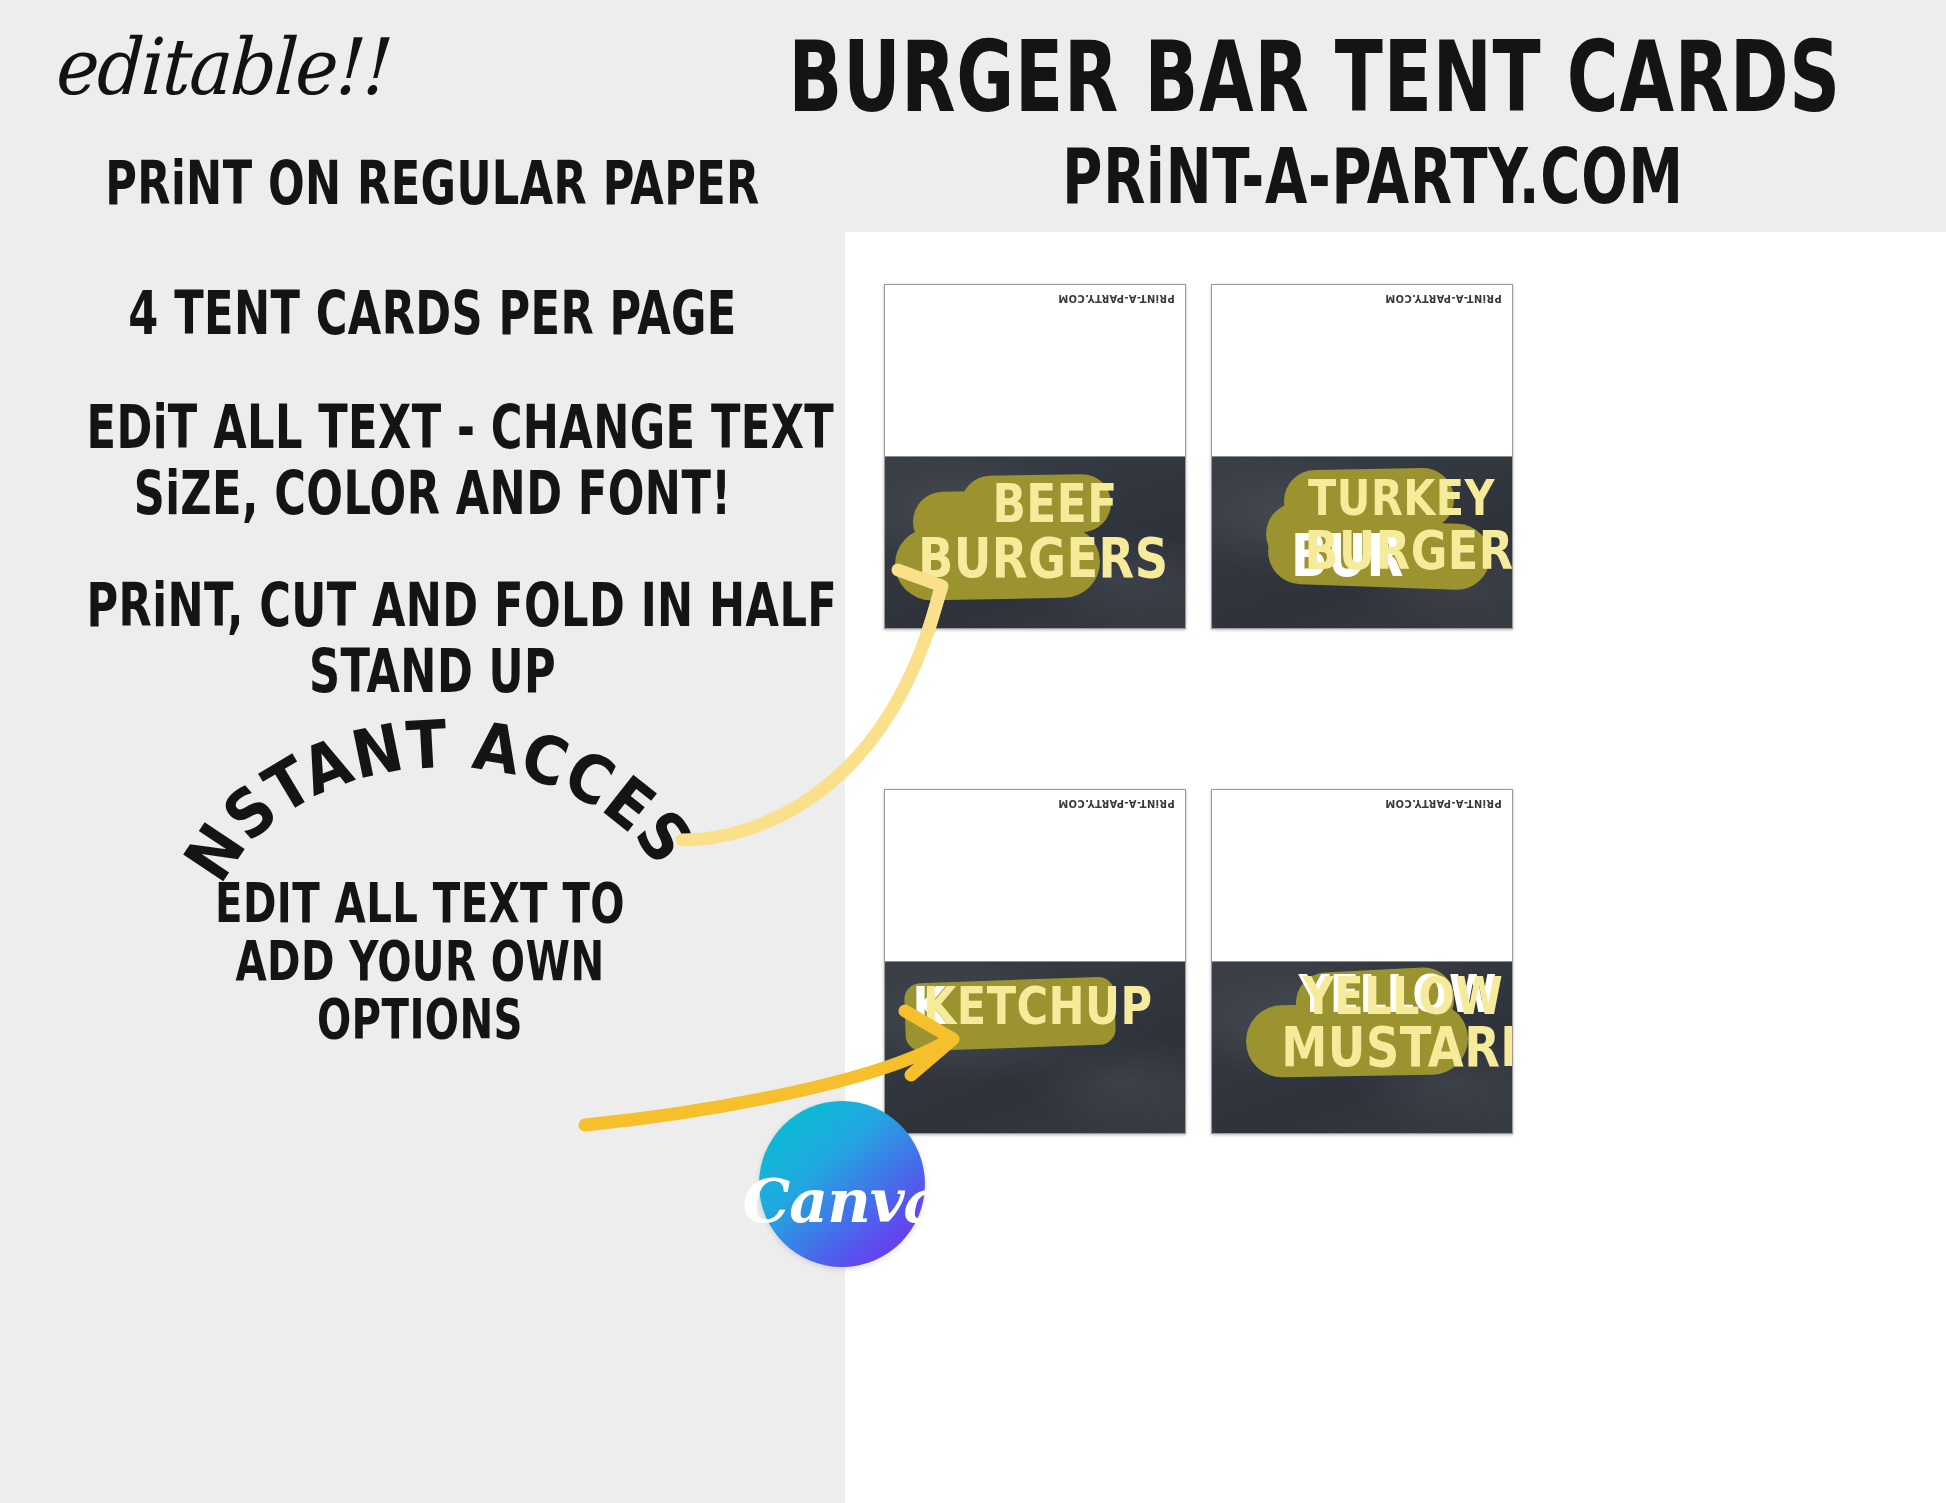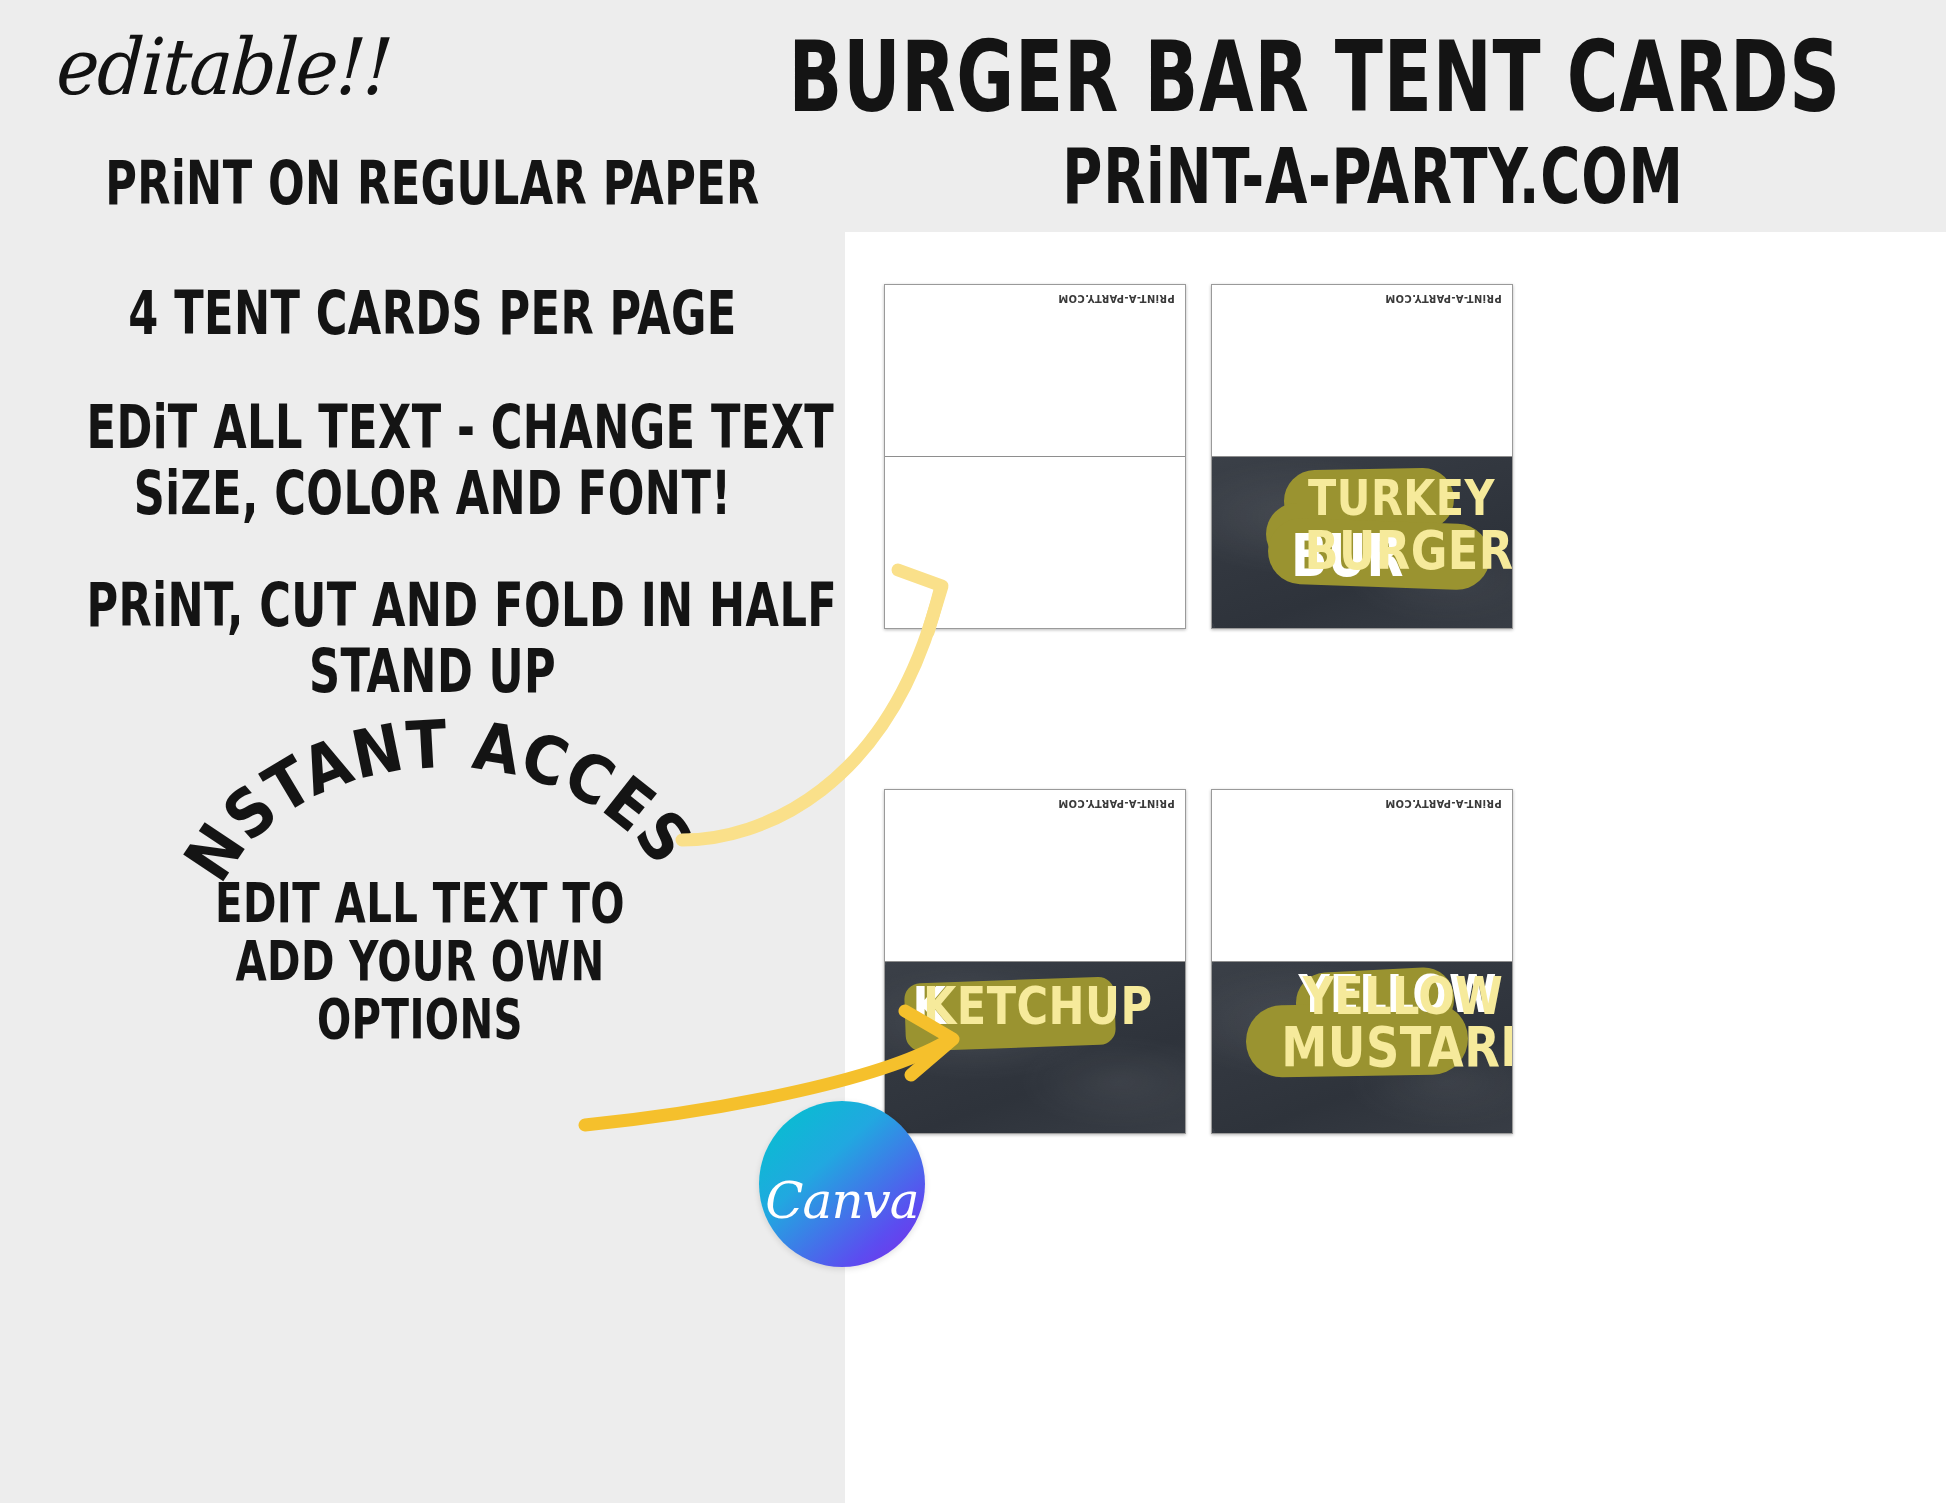--- a/index.html
+++ b/index.html
@@ -121,22 +121,22 @@
   
   #canva-badge {
     left:759px; top:1101px; width:166px; height:166px;
     border-radius:50%;
     background:linear-gradient(138deg,#00c4cc 0%, #21a8e0 38%, #5b4df0 78%, #7d2ae8 100%);
     display:flex; align-items:center; justify-content:center;
     box-shadow:0 2px 6px rgba(0,0,0,.12);
   }
   #canva-badge span {
     font-family:"DejaVu Serif","Liberation Serif", serif;
-    font-style:italic; font-weight:400;
-    font-size:50px; color:#ffffff;
+    font-style:italic; font-weight:700;
+    font-size:60px; color:#ffffff;
     letter-spacing:-1px;
     transform:translateY(-1px);
     margin-top:36px;
   }
 </style>
 </head>
 <body>
 
 <div class="abs" id="editable-script" style="left:60px; top:22px;">editable!!</div>
 
@@ -168,20 +168,27 @@
 <div class="abs hand" style="left:660px; top:20px; width:1286px; text-align:center; font-size:98px; letter-spacing:1px;">BURGER BAR TENT CARDS</div>
 
 <div class="abs hand" style="left:800px; top:132px; width:1146px; text-align:center; font-size:76px; letter-spacing:1px;">PRiNT-A-PARTY.COM</div>
 
 <div class="abs" id="page-panel"></div>
 
 <div class="tent-card" style="left:884px; top:284px; width:302px; height:345px;">
   <div class="card-top">
     <div class="card-watermark">PRiNT-A-PARTY.COM</div>
   </div>
+  <div class="card-bottom">
+    <div class="blob" style="left:28px; top:34px; width:138px; height:60px; border-radius:34px; transform:rotate(-1deg);"></div>
+    <div class="blob" style="left:76px; top:18px; width:150px; height:58px; border-radius:32px; transform:rotate(-1deg);"></div>
+    <div class="blob" style="left:10px; top:70px; width:205px; height:72px; border-radius:36px; transform:rotate(-1deg);"></div>
+    <div class="lbl-line" style="position:absolute; left:102px; top:22px; font-size:53px;">BEEF</div>
+    <div class="lbl-line" style="position:absolute; left:22px; top:74px; font-size:56px;">BURGERS</div>
+  </div>
 </div>
 
 <div class="tent-card" style="left:1211px; top:284px; width:302px; height:345px;">
   <div class="card-top">
     <div class="card-watermark">PRiNT-A-PARTY.COM</div>
   </div>
   <div class="card-bottom">
     <div class="blob" style="left:72px; top:12px; width:170px; height:62px; border-radius:34px; transform:rotate(-1deg);"></div>
     <div class="blob" style="left:54px; top:46px; width:136px; height:62px; border-radius:34px;"></div>
     <div class="blob" style="left:56px; top:64px; width:222px; height:66px; border-radius:34px; transform:rotate(2deg);"></div>

